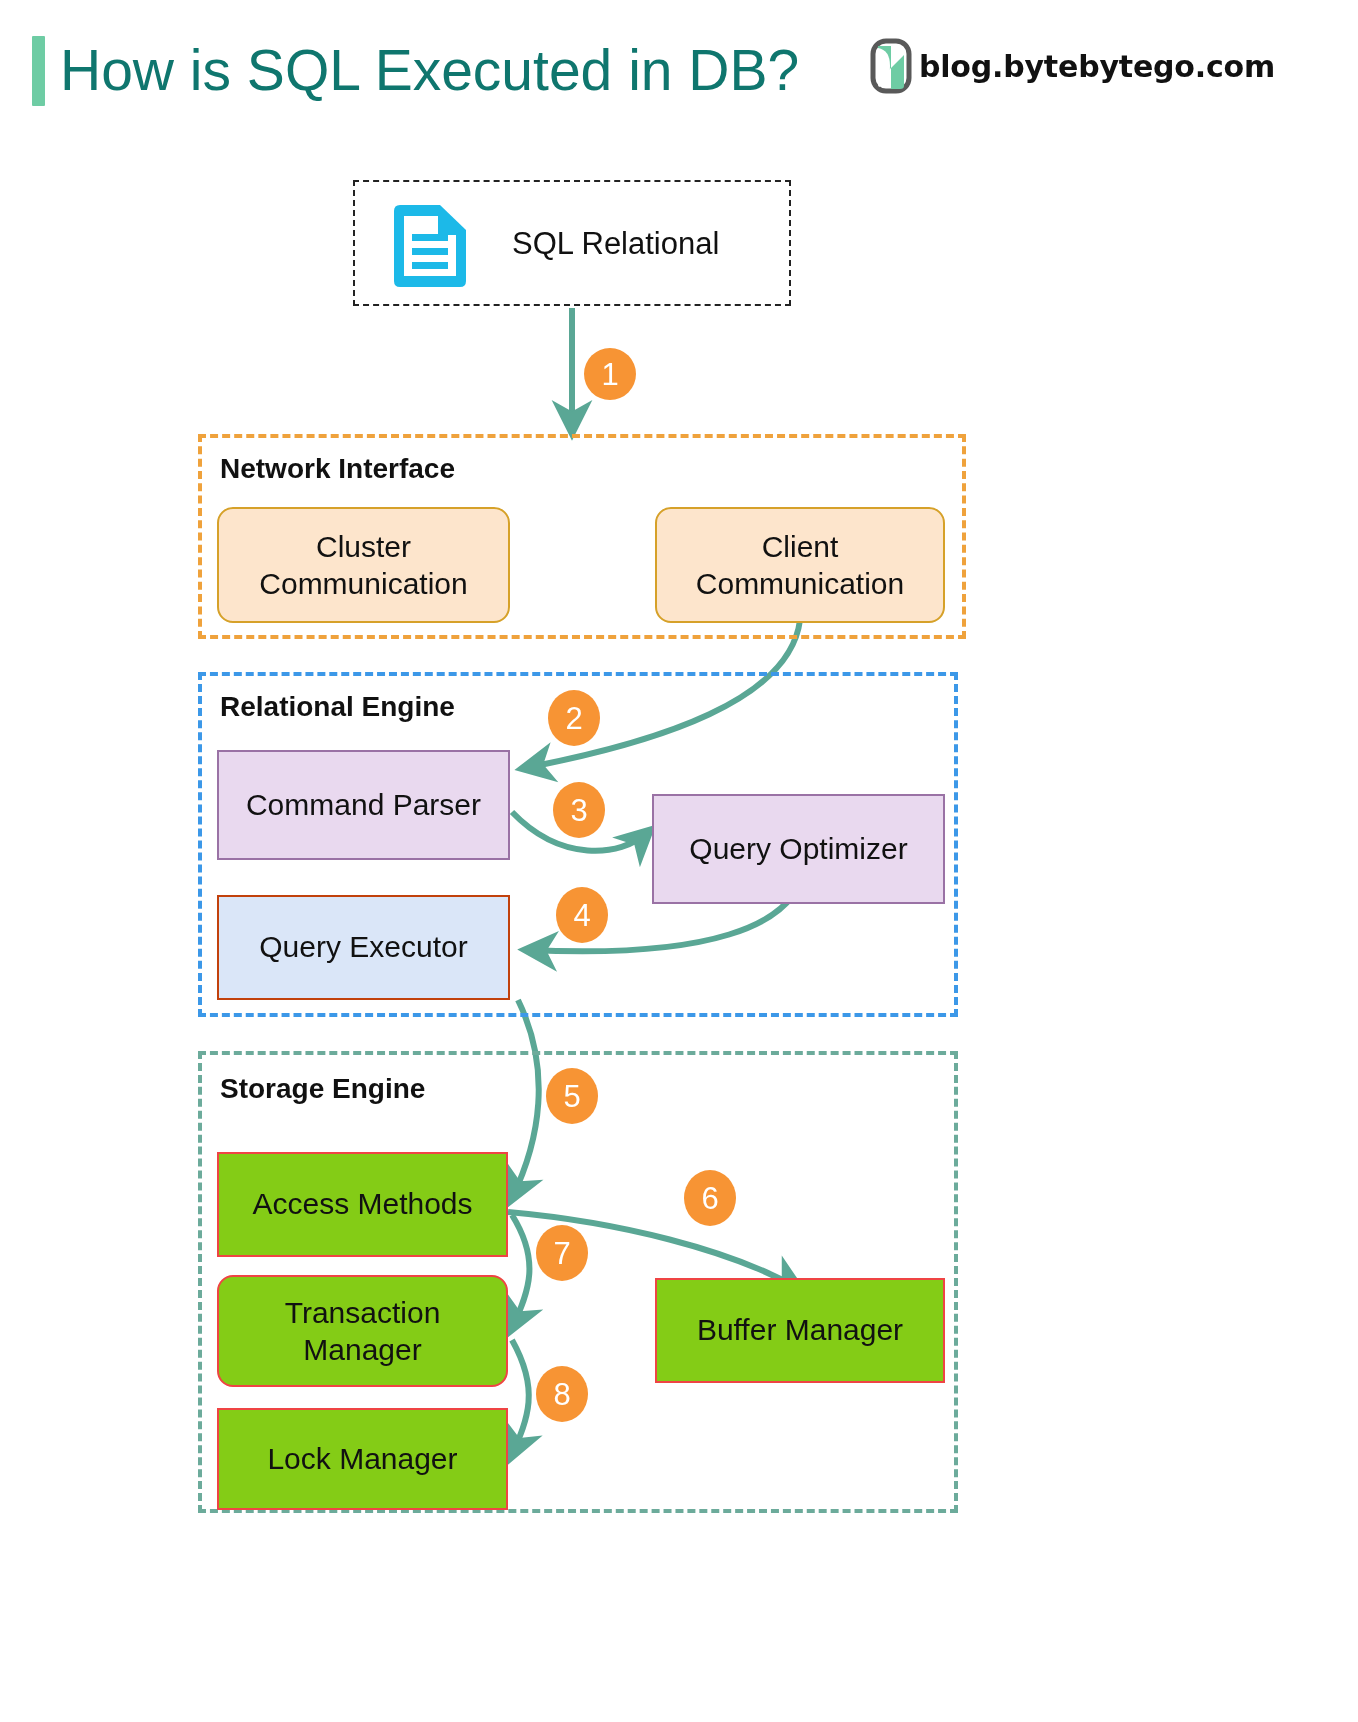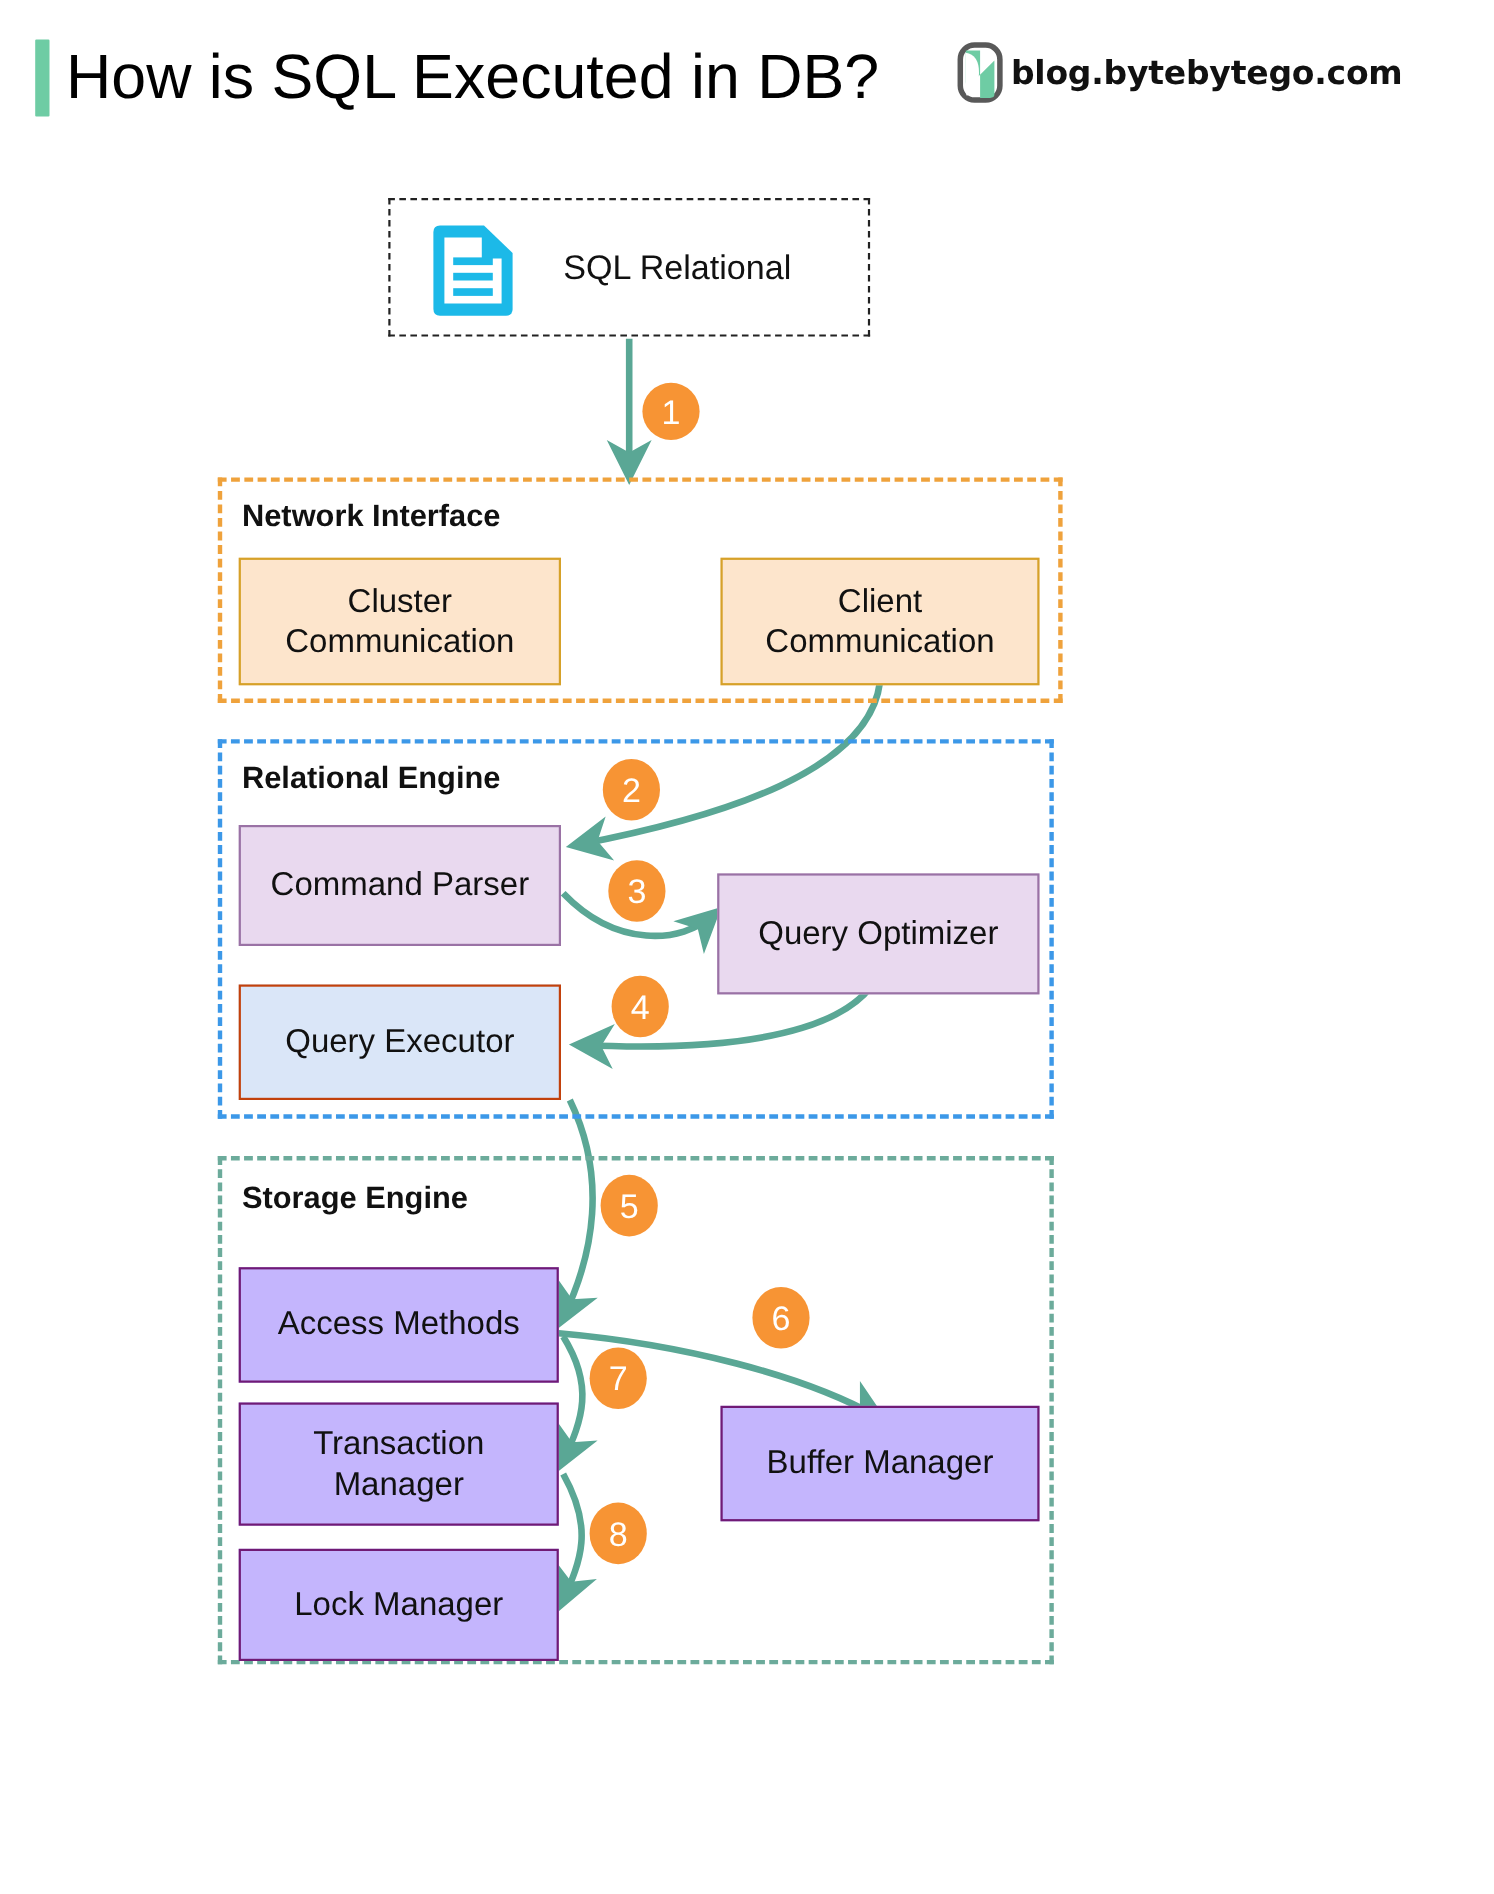--- a/index.html
+++ b/index.html
@@ -8,44 +8,44 @@
     background:#ffffff;
     font-family:"Liberation Sans", sans-serif;
     position:relative;
     overflow:hidden;
   }
   #stage{position:relative;width:1358px;height:1722px;}
 
   
   .header{position:absolute;left:0;top:0;width:1358px;height:140px;}
   .accent-bar{position:absolute;left:32px;top:36px;width:13px;height:70px;background:#6ECCA4;border-radius:1px;}
-  .page-title{position:absolute;left:60px;top:34px;font-size:57px;line-height:72px;color:#000000;font-weight:400;white-space:nowrap;}
+  .page-title{position:absolute;left:60px;top:34px;font-size:57px;line-height:72px;color:#0f766e;font-weight:400;white-space:nowrap;}
   .brand{position:absolute;left:870px;top:38px;display:flex;align-items:center;gap:7px;}
   .brand-logo{width:42px;height:56px;position:relative;display:block;}
   .brand-text{font-size:30px;color:#111111;letter-spacing:-0.2px;white-space:nowrap;font-family:"DejaVu Sans", sans-serif;font-weight:600;}
 
   
   #edges{position:absolute;left:0;top:0;width:1358px;height:1722px;pointer-events:none;}
 
   
   .group{position:absolute;box-sizing:border-box;background:transparent;}
   .group-label{position:absolute;font-size:28px;font-weight:bold;color:#111111;white-space:nowrap;}
 
   .grp-network{left:198px;top:434px;width:768px;height:205px;border:4px dashed #EFA23C;}
   .grp-relational{left:198px;top:672px;width:760px;height:345px;border:4px dashed #3C98E8;}
   .grp-storage{left:198px;top:1051px;width:760px;height:462px;border:4px dashed #6CAB9B;}
 
   
   .node{position:absolute;box-sizing:border-box;display:flex;align-items:center;justify-content:center;text-align:center;font-size:30px;color:#111111;line-height:1.22;padding:4px 10px;}
-  .node-2line{line-height:1.25;}
+  .node-2line{line-height:1.25;border-radius:16px;}
 
   .n-orange{background:#FDE5CC;border:2px solid #D6A129;}
   .n-purple{background:#E9D9EF;border:2px solid #9A72A5;}
   .n-bluelight{background:#DAE6F8;border:2px solid #c2410c;}
-  .n-green{background:#c4b5fd;border:2px solid #701a75;}
+  .n-green{background:#84cc16;border:2px solid #ef4444;}
 
   
   .src-box{position:absolute;left:353px;top:180px;width:438px;height:126px;border:2.5px dashed #222222;box-sizing:border-box;display:flex;align-items:center;}
   .doc-icon{position:absolute;left:388px;top:203px;width:80px;height:86px;}
   .src-label{position:absolute;left:512px;top:226px;font-size:31px;color:#111111;white-space:nowrap;}
 
   
   .badge{position:absolute;border-radius:50%;background:#F79434;color:#FFFFFF;display:flex;align-items:center;justify-content:center;font-size:31px;line-height:1;box-sizing:border-box;}
 </style>
 </head>

